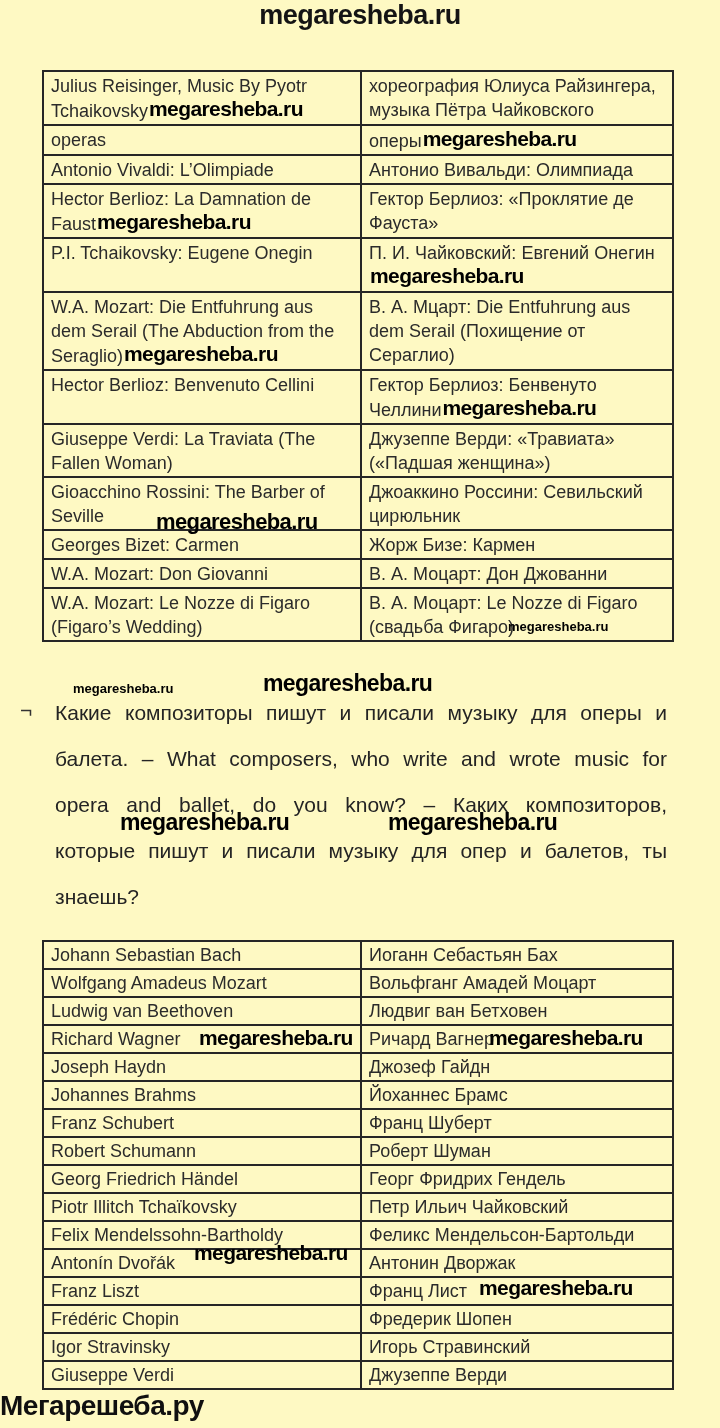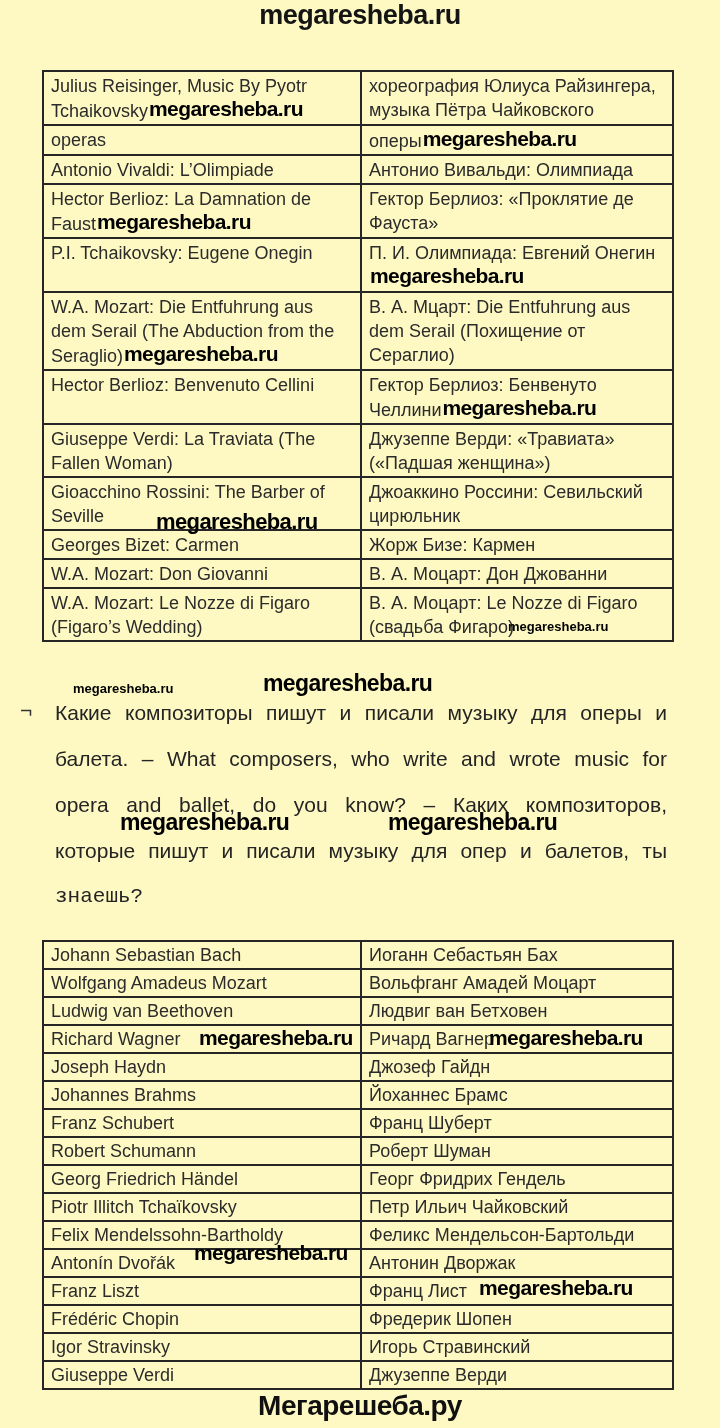--- a/index.html
+++ b/index.html
@@ -6,21 +6,21 @@
   .page {
     position:relative; width:720px; height:1428px; background:#fef9c3;
     font-family:"Liberation Sans","DejaVu Sans",sans-serif;
     color:#2a2a2a; overflow:hidden;
   }
   .title-top {
     position:absolute; top:0px; left:0; width:100%; text-align:center;
     font-size:27px; font-weight:bold; color:#141414; letter-spacing:-0.5px;
   }
   .title-bottom {
-    position:absolute; top:1390px; left:0; width:100%; text-align:center;
+    position:absolute; top:1390px; left:0; width:100%; 
     font-size:28px; font-weight:bold; color:#101010; letter-spacing:-0.5px;
   }
   table.xlat {
     position:absolute; left:42px; width:630px;
     border-collapse:collapse; table-layout:fixed;
   }
   #table1 { top:70px; }
   #table2 { top:940px; }
   table.xlat td {
     border:2px solid #262626; vertical-align:top;
@@ -50,21 +50,21 @@
   .wm-q-left    { left:120px; top:809px; font-size:23px; }
   .wm-q-right   { left:388px; top:809px; font-size:23px; }
 
   
   .q-marker { position:absolute; left:20px; top:698px; font-size:21px; color:#333; }
   .question { position:absolute; left:55px; top:692px; width:612px; font-size:21px; color:#242424; }
   .qline {
     height:46px; line-height:42px;
     text-align:justify; text-align-last:justify;
   }
-  .qline.last { text-align:center; text-align-last:left;font-family:Liberation Mono, monospace; }
+  .qline.last { text-align:center; text-align-last:left; }
 </style>
 </head>
 <body>
 
 <div class="page">
 
   <div class="title-top">megaresheba.ru</div>
 
   <table class="xlat" id="table1">
     <colgroup>
@@ -83,21 +83,21 @@
       <tr>
         <td><span>Antonio Vivaldi: L’Olimpiade</span></td>
         <td><span>Антонио Вивальди: Олимпиада</span></td>
       </tr>
       <tr>
         <td><span>Hector Berlioz: La Damnation de Faust</span><span class="wm wm-inline">megaresheba.ru</span></td>
         <td><span>Гектор Берлиоз: «Проклятие де Фауста»</span></td>
       </tr>
       <tr>
         <td><span>P.I. Tchaikovsky: Eugene Onegin</span></td>
-        <td><span>П. И. Олимпиада: Евгений Онегин</span><span class="wm wm-inline">megaresheba.ru</span></td>
+        <td><span>П. И. Чайковский: Евгений Онегин</span><span class="wm wm-inline">megaresheba.ru</span></td>
       </tr>
       <tr>
         <td><span>W.A. Mozart: Die Entfuhrung aus dem Serail (The Abduction from the Seraglio)</span><span class="wm wm-inline">megaresheba.ru</span></td>
         <td><span>В. А. Мцарт: Die Entfuhrung aus dem Serail (Похищение от Сераглио)</span></td>
       </tr>
       <tr>
         <td><span>Hector Berlioz: Benvenuto Cellini</span></td>
         <td><span>Гектор Берлиоз: Бенвенуто Челлини</span><span class="wm wm-inline">megaresheba.ru</span></td>
       </tr>
       <tr>

